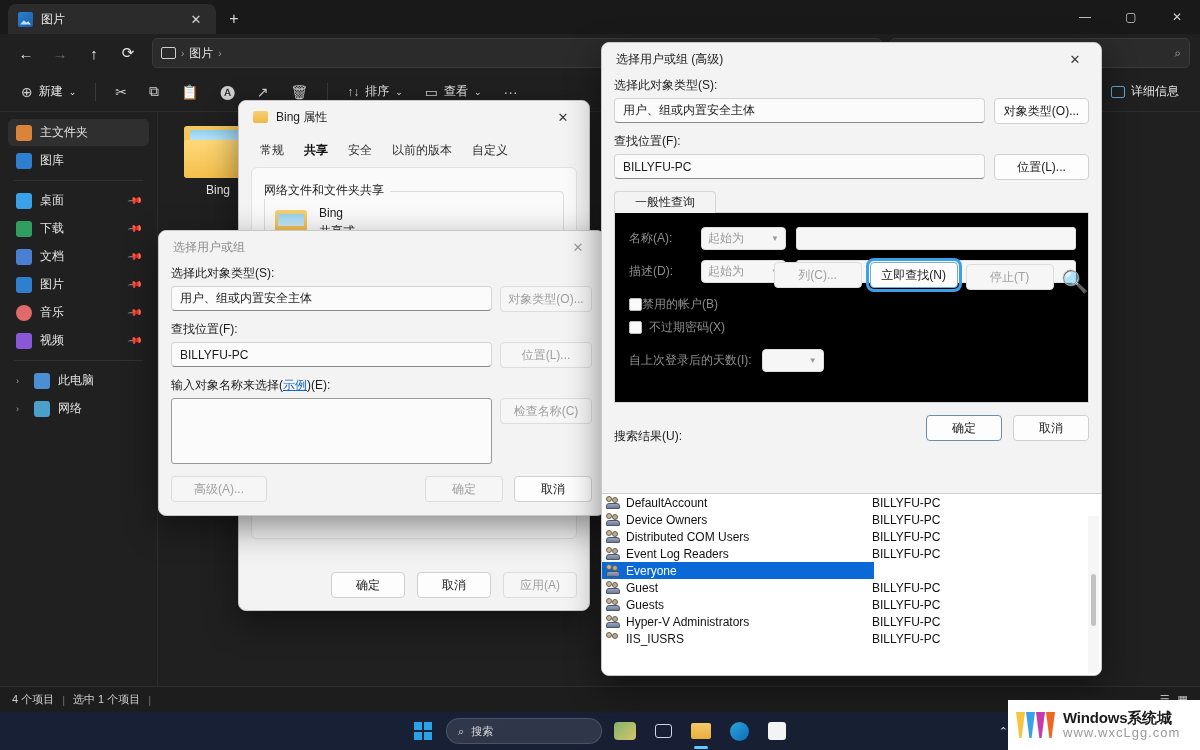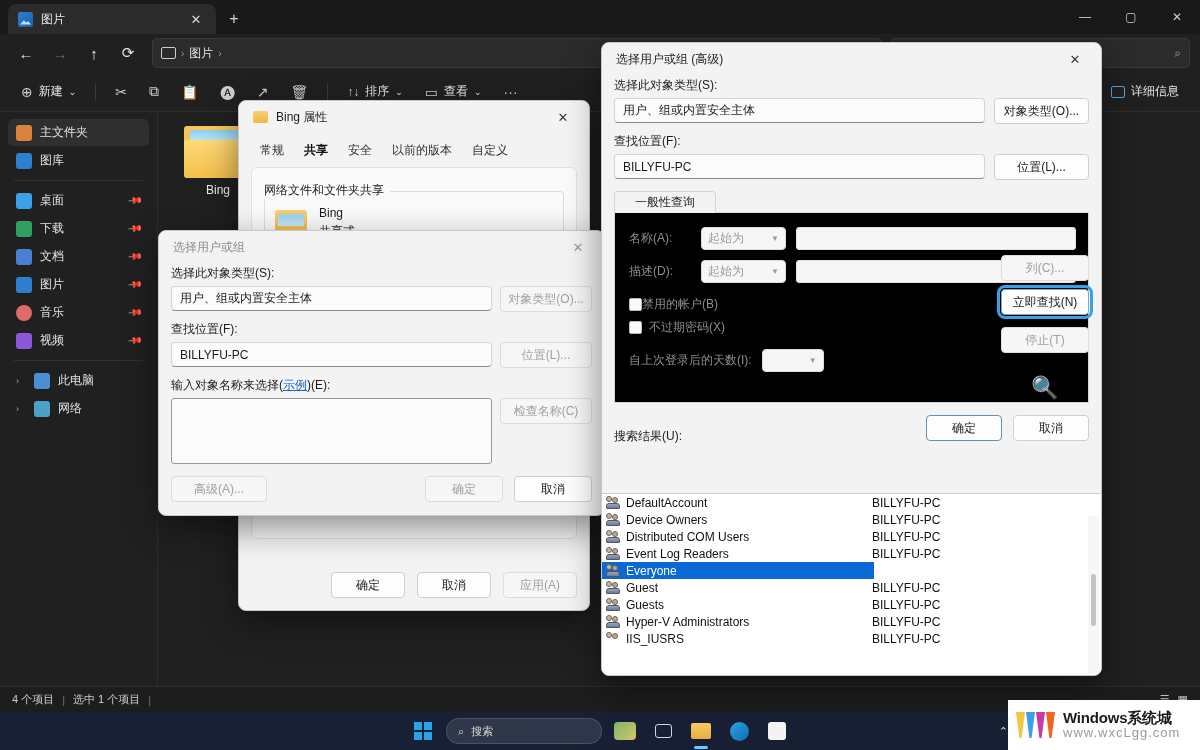--- a/index.html
+++ b/index.html
@@ -575,21 +575,21 @@
         <div style="display:flex;align-items:center;gap:10px;margin-top:13px">
           <span class="lbl dim">自上次登录后的天数(I):</span>
           <span class="combo" style="width:62px">
             <span></span>
             <span style="font-size:8px">▼</span>
           </span>
         </div>
       </div>
     </div>
 
-    <div style="position:absolute;right:12px;top:212px;display:flex;flex-direction:column;gap:8px;align-items:center">
+    <div style="position:absolute;right:12px;top:212px;display:flex;flex-direction:row;gap:8px;align-items:center">
       <div class="btn dim" style="width:88px">列(C)...</div>
       <div class="btn focus-ring" style="width:88px">立即查找(N)</div>
       <div class="btn dim" style="width:88px;margin-top:4px">停止(T)</div>
       <div class="magnify-ico" style="margin-top:14px;color:#c9a227">🔍</div>
     </div>
 
     <div style="position:absolute;right:12px;top:372px;display:flex;gap:11px">
       <div class="btn def" style="width:76px">确定</div>
       <div class="btn" style="width:76px">取消</div>
     </div>

